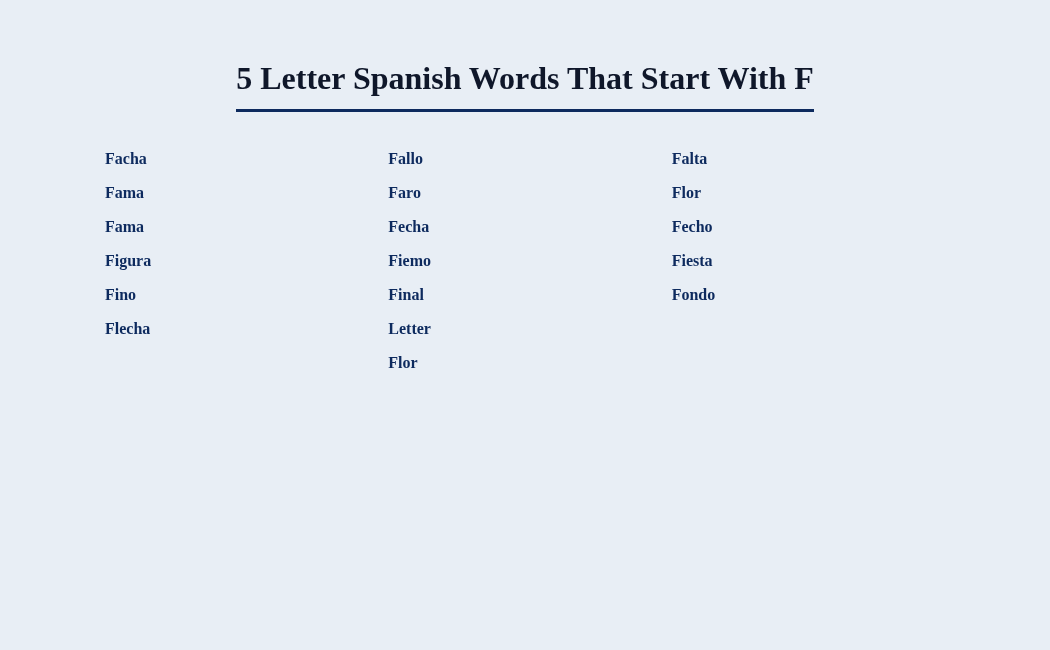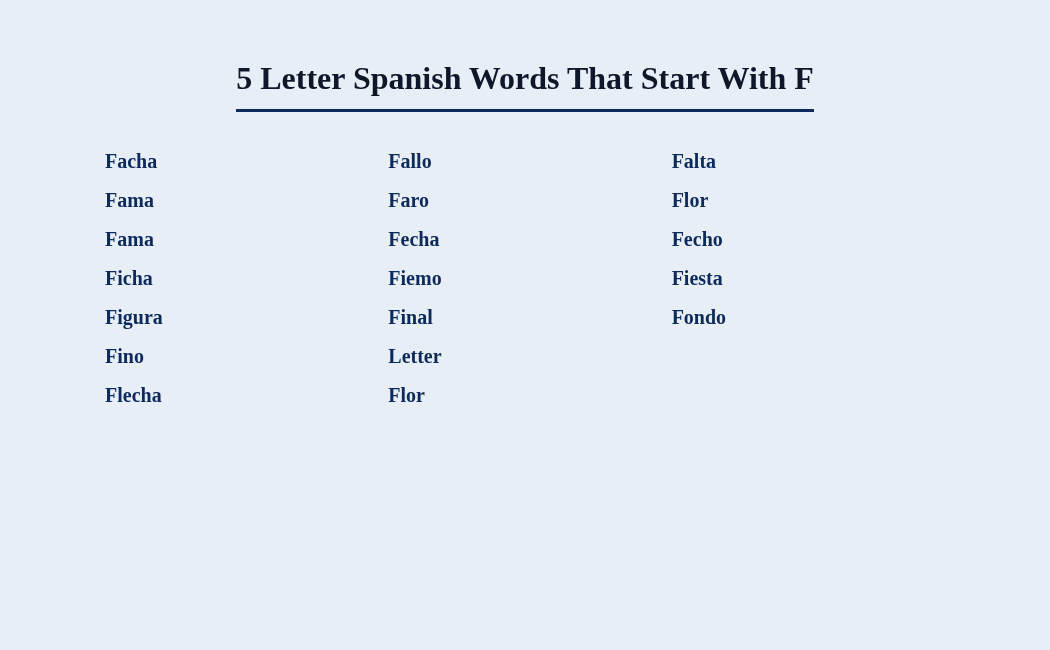--- a/index.html
+++ b/index.html
@@ -39,41 +39,40 @@
 
     .words-grid {
       display: grid;
       grid-template-columns: 1fr 1fr 1fr;
       gap: 0;
       margin-top: 20px;
       padding-left: 10px;
     }
 
     .word-item {
-      font-size: 20px;
+      font-size: 16px;
       font-weight: 700;
       color: #0d2a5e;
       padding: 8px 0;
     }
   </style>
 </head>
 <body>
 
 <div class="container">
   <div class="title-section">
     <h1 class="page-title">5 Letter Spanish Words That Start With F</h1>
   </div>
 
   <div class="words-grid">
 
     <div class="word-column">
       <div class="word-item">Facha</div>
       <div class="word-item">Fama</div>
       <div class="word-item">Fama</div>
-      <div class="word-item">Ficha</div>
       <div class="word-item">Figura</div>
       <div class="word-item">Fino</div>
       <div class="word-item">Flecha</div>
     </div>
 
     <div class="word-column">
       <div class="word-item">Fallo</div>
       <div class="word-item">Faro</div>
       <div class="word-item">Fecha</div>
       <div class="word-item">Fiemo</div>

